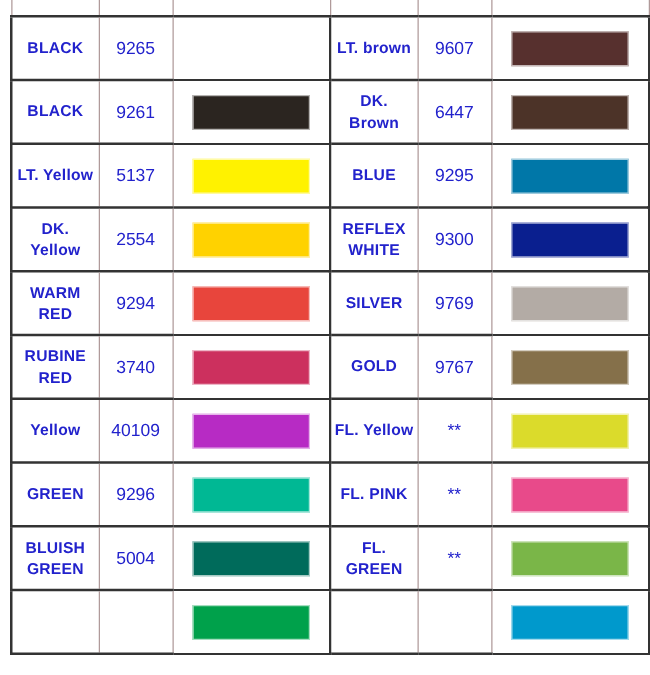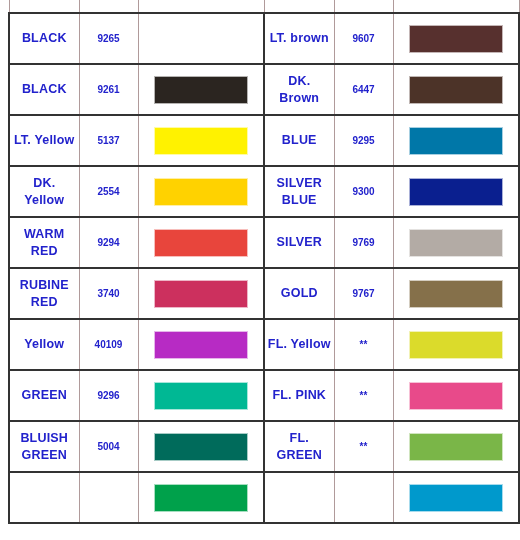--- a/index.html
+++ b/index.html
@@ -66,22 +66,22 @@
     font-weight: bold;
     font-size: 12.5px;
     line-height: 17px;
     letter-spacing: 0.2px;
     display: block;
     padding: 0 2px;
     word-wrap: break-word;
   }
   .ccode {
     color: #2222cc;
-    font-weight: bold;
-    font-size: 10px;
+    font-weight: normal;
+    font-size: 14px;
     line-height: 17px;
     display: block;
   }
   .swatch-cell {
     position: relative;
   }
   .swatch {
     display: block;
     width: 94px;
     height: 28px;
@@ -194,21 +194,21 @@
           <td class="sep-left">
             <span class="cname">DK. Yellow</span>
           </td>
           <td>
             <span class="ccode">2554</span>
           </td>
           <td class="swatch-cell sep-right">
             <span class="swatch" style="background: rgb(255, 210, 0);"></span>
           </td>
           <td>
-            <span class="cname">SILVER BLUE</span>
+            <span class="cname">REFLEX WHITE</span>
           </td>
           <td>
             <span class="ccode">9300</span>
           </td>
           <td class="swatch-cell sep-right">
             <span class="swatch" style="background: rgb(10, 31, 143);"></span>
           </td>
         </tr>
         <tr>
           <td class="sep-left">

